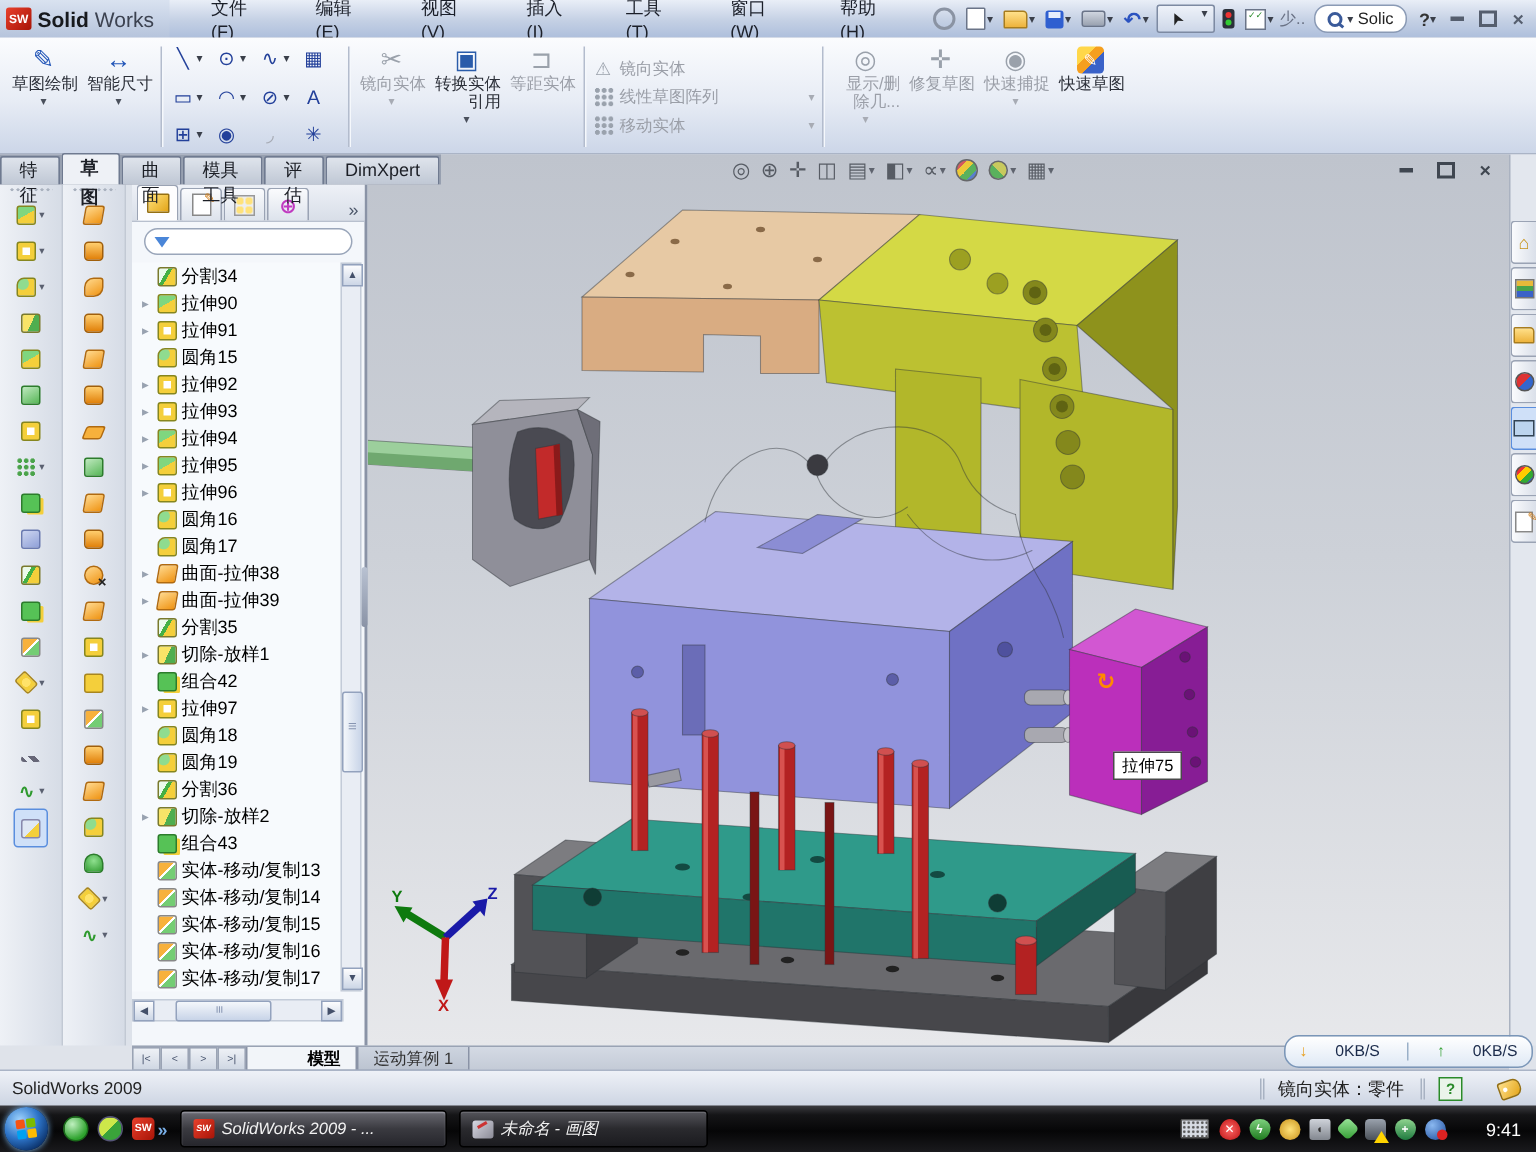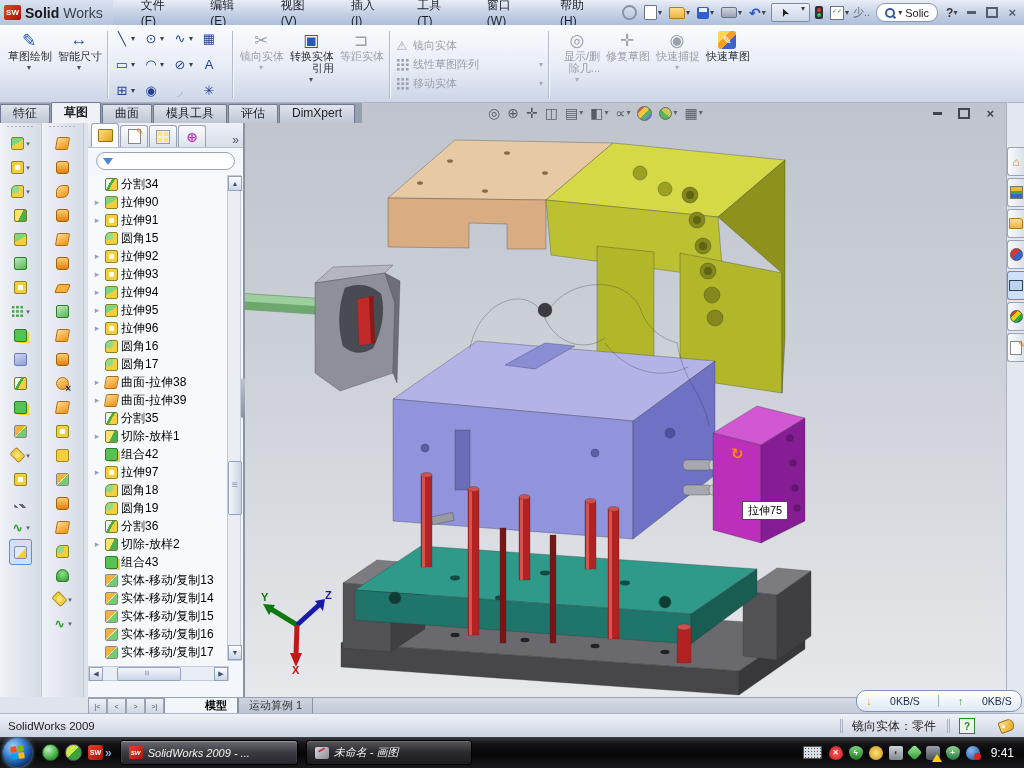--- a/index.html
+++ b/index.html
@@ -67,21 +67,21 @@
   .i-rapid{width:18px;height:18px;border-radius:3px;display:flex;align-items:center;justify-content:center;
     background:linear-gradient(135deg,#ffd74a 0 35%,#f59f1e 35% 60%,#3a62c8 60%);color:#fff;font-size:11px;}
   #stack3{display:flex;flex-direction:column;justify-content:center;gap:4px;padding:0 2px;width:148px;}
   .strow{display:flex;align-items:center;gap:4px;}
   .strow .sicon{width:14px;height:14px;display:flex;align-items:center;justify-content:center;font-size:12px;color:#9aa1ab;}
   .strow .slabel{font-size:11px;color:#9b9fa8;flex:1;}
   .dots{background:radial-gradient(#9aa2ad 1.5px,transparent 1.6px) 0 0/4.5px 4.5px;width:13px;height:13px;}
   #watermark{position:absolute;right:14px;top:2px;font-size:56px;font-style:italic;font-weight:bold;
     color:#c9d1dd;letter-spacing:-4px;}
   
-  #tabband{position:absolute;left:0;top:103px;width:362px;height:20px;background:#97a0b0;display:flex;align-items:flex-end;z-index:5;}
+  #tabband{position:absolute;left:0;top:103px;width:294px;height:20px;background:#97a0b0;display:flex;align-items:flex-end;z-index:5;}
   .cm-tab{height:18px;line-height:17px;padding:0 12px;border:1px solid #6f7a90;border-bottom:none;
     background:linear-gradient(#dfe4ec,#bfc7d4);color:#1c1f26;font-size:12px;margin-right:1px;border-radius:2px 2px 0 0;}
   .cm-tab.active{background:#eef1f6;height:20px;line-height:19px;font-weight:bold;}
   
   #lefttools{position:absolute;left:0;top:123px;width:88px;height:574px;background:#dde2ea;z-index:4;display:flex;}
   .lcol{width:42px;border-right:1px solid #c2c9d4;background:linear-gradient(90deg,#eef1f6,#d6dce6);
     display:flex;flex-direction:column;align-items:center;padding-top:8px;box-sizing:border-box;position:relative;}
   .lcol::before{content:"";position:absolute;top:2px;left:6px;right:6px;height:3px;
     background:radial-gradient(#aab2bf 1px,transparent 1.2px) 0 0/4px 3px;}
   .ltb{height:24px;display:flex;align-items:center;gap:2px;}
@@ -231,21 +231,21 @@
   .tr-shield-green{background:linear-gradient(#7ed27e,#1f7a1f);border-radius:50% 50% 50% 50%/40% 40% 60% 60%;}
   .tr-certificate{background:radial-gradient(#ffe27a,#c89018);border-radius:50%;}
   .tr-volume{background:linear-gradient(#cfd3da,#82878f);border-radius:2px;color:#333;}
   .tr-sync{background:linear-gradient(135deg,#9fe89f,#2f9a2f);transform:rotate(45deg);width:11px;height:11px;}
   .tr-network-warning{background:linear-gradient(#9aa2ad,#4a5058);position:relative;}
   .tr-network-warning::after{content:"";position:absolute;right:-2px;bottom:-2px;border-left:5px solid transparent;
     border-right:5px solid transparent;border-bottom:8px solid #ffd400;}
   .tr-defender{background:linear-gradient(#8fd48f,#1f7a3f);border-radius:50% 50% 50% 50%/40% 40% 60% 60%;}
   .tr-updater{background:radial-gradient(circle at 35% 30%,#8ab8f0,#1a4a9a);border-radius:50%;position:relative;}
   .tr-updater::after{content:"";position:absolute;right:-1px;bottom:0;width:7px;height:7px;border-radius:50%;background:#d22;}
-  #clock{color:#fff;font-size:12px;margin-left:4px;}
+  #clock{color:#fff;font-size:12px;margin-left:20px;}
 </style>
 </head>
 <body>
 
 <div id="screen">
 
   <div id="titlebar">
     <div id="logo">
       <span class="logo-cube">
           <span>S</span>

